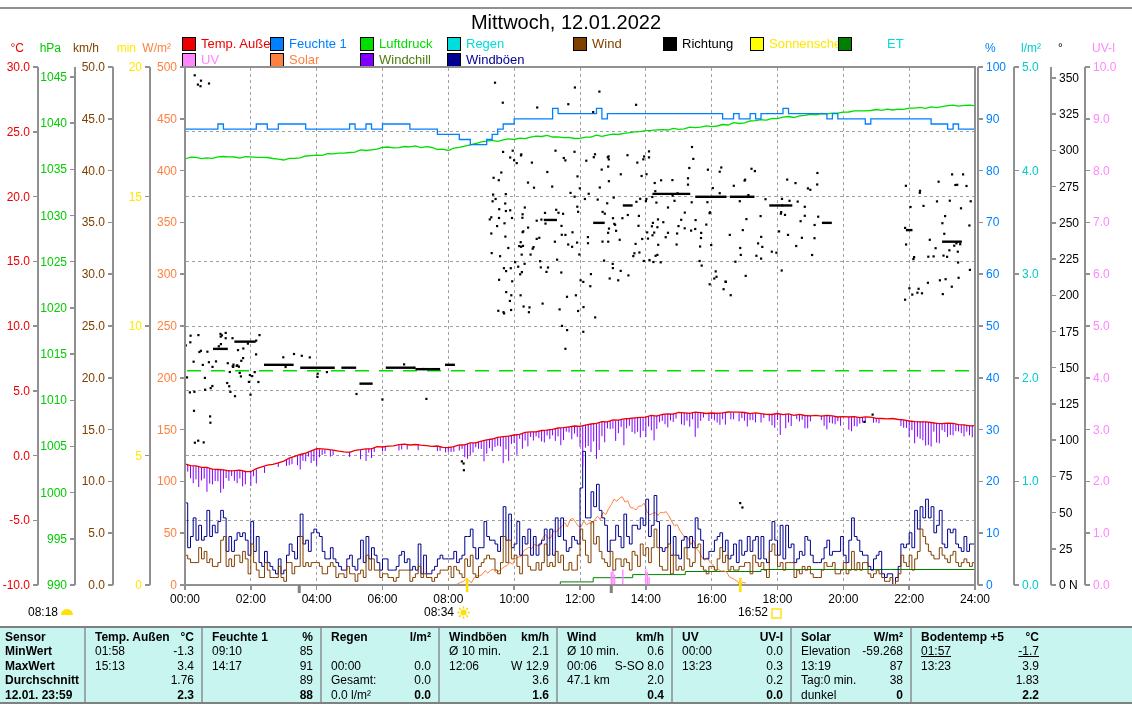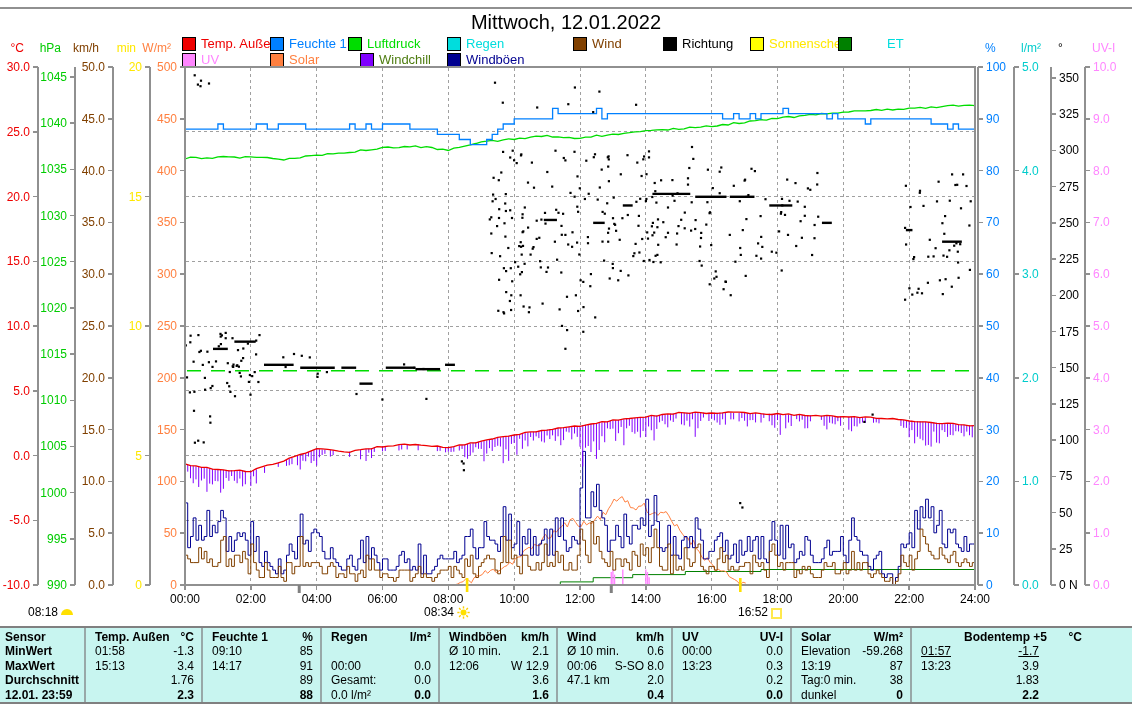--- a/index.html
+++ b/index.html
@@ -33,21 +33,21 @@
   <div class="title">Mittwoch, 12.01.2022</div>
   <div id="legend">
       <div class="legend-item" style="left: 182px; top: 37px;">
         <span class="legend-swatch" style="background: rgb(238, 0, 0);"></span>
         <span style="color: rgb(238, 0, 0);">Temp. Außen</span>
       </div>
       <div class="legend-item" style="left: 270px; top: 37px;">
         <span class="legend-swatch" style="background: rgb(0, 128, 255);"></span>
         <span style="color: rgb(0, 128, 255);">Feuchte 1</span>
       </div>
-      <div class="legend-item" style="left: 348px; top: 37px;">
+      <div class="legend-item" style="left: 360px; top: 37px;">
         <span class="legend-swatch" style="background: rgb(0, 221, 0);"></span>
         <span style="color: rgb(0, 221, 0);">Luftdruck</span>
       </div>
       <div class="legend-item" style="left: 447px; top: 37px;">
         <span class="legend-swatch" style="background: rgb(0, 221, 221);"></span>
         <span style="color: rgb(0, 221, 221);">Regen</span>
       </div>
       <div class="legend-item" style="left: 573px; top: 37px;">
         <span class="legend-swatch" style="background: rgb(128, 64, 0);"></span>
         <span style="color: rgb(128, 64, 0);">Wind</span>
@@ -1269,21 +1269,21 @@
         <div class="frow">
           <span class="fcell-l">Tag:0 min.</span>
           <span class="fcell-r">38</span>
         </div>
         <div class="frow">
           <span class="fcell-l">dunkel</span>
           <span class="fcell-r b">0</span>
         </div>
       </div>
       <div class="fcol" style="width: 220px;">
-        <div class="frow" style="justify-content: center;">
+        <div class="frow" style="justify-content: flex-start;">
           <div class="bodentemp-inner">
             <span class="fcell-l b">Bodentemp +5</span>
             <span class="fcell-r b">°C</span>
           </div>
         </div>
         <div class="frow" style="justify-content: flex-start; text-decoration: underline;">
           <div class="bodentemp-inner">
             <span class="fcell-l">01:57</span>
             <span class="fcell-r">-1.7</span>
           </div>

